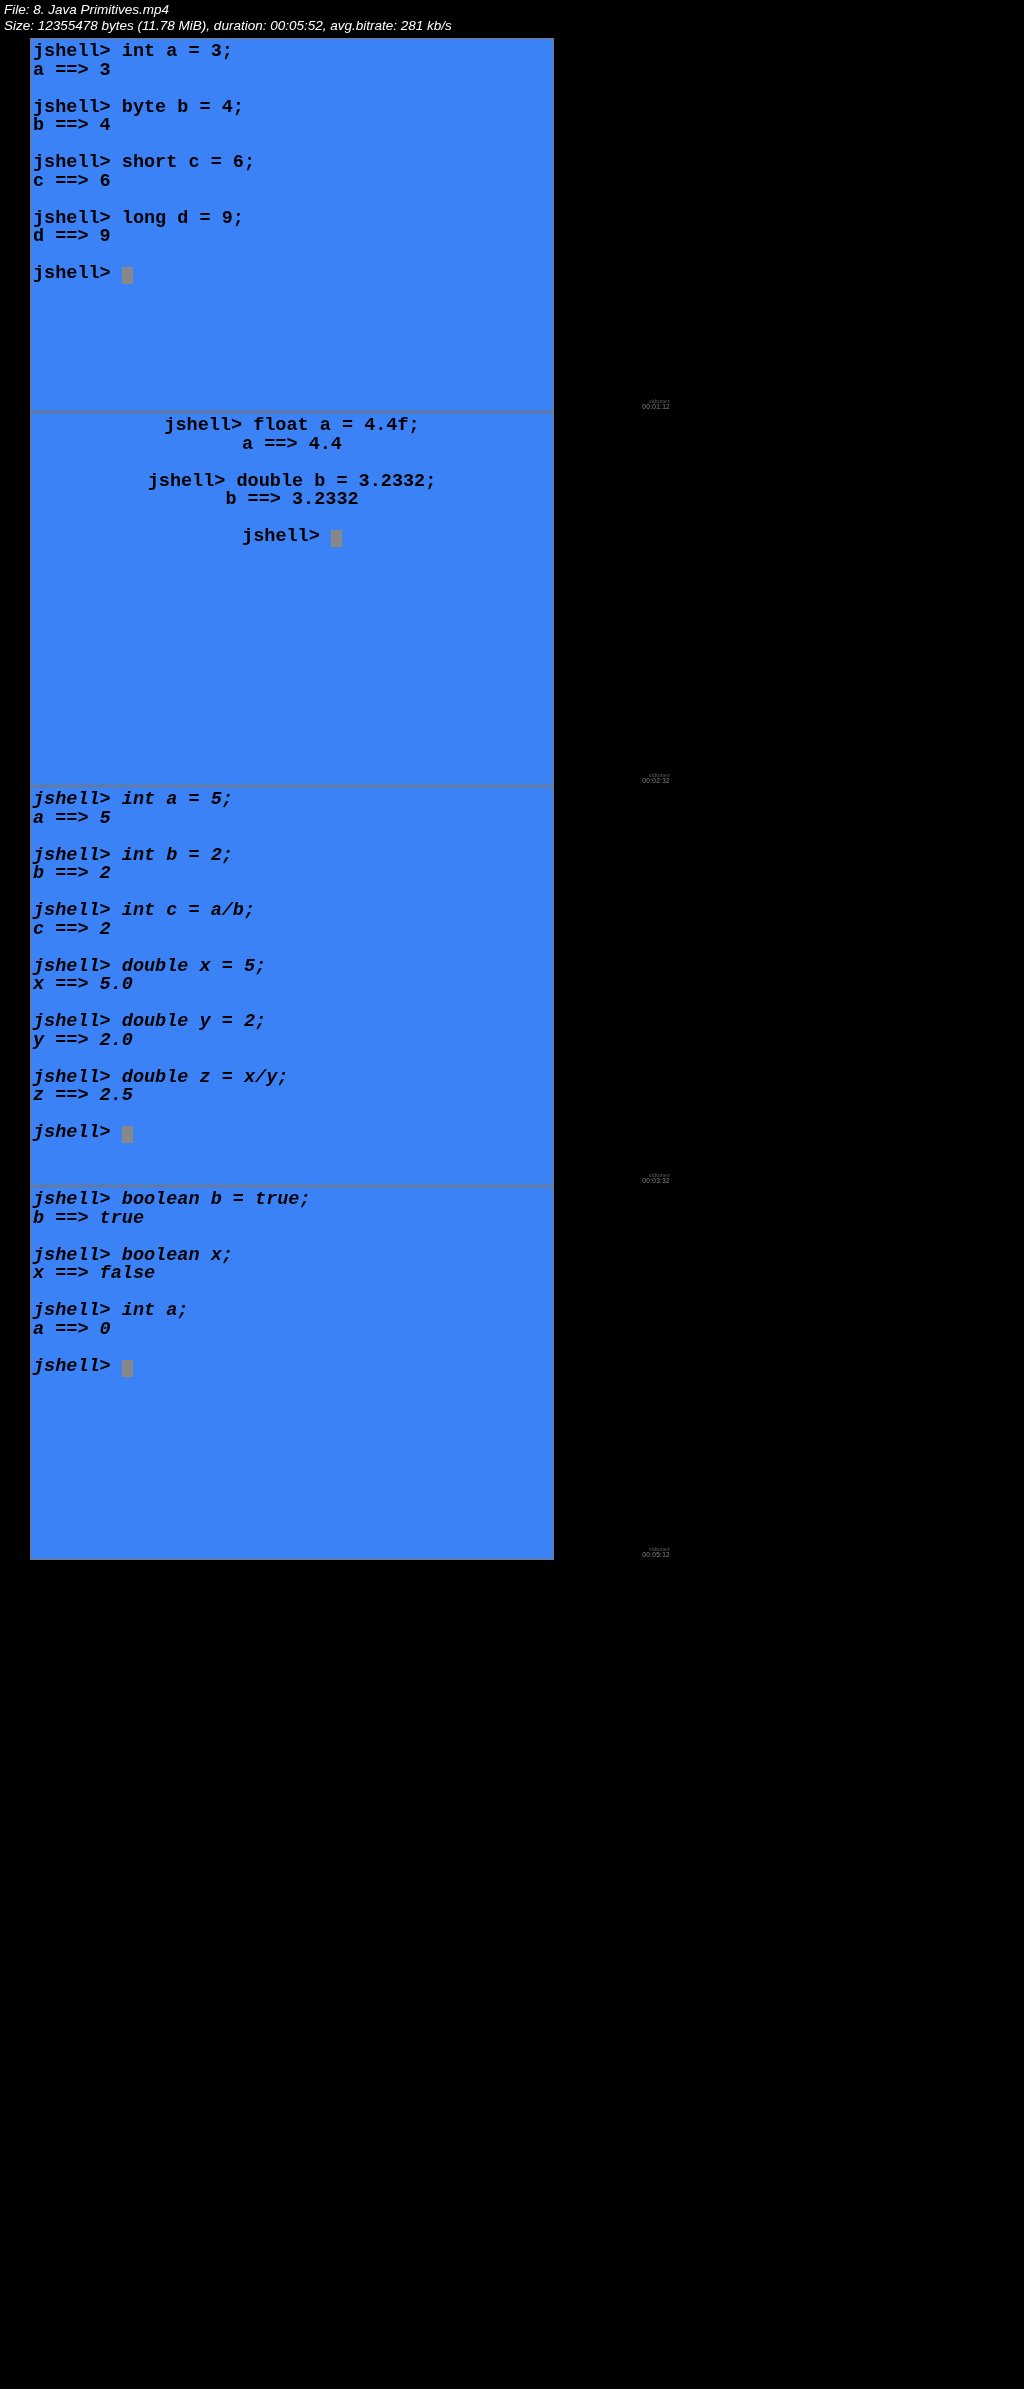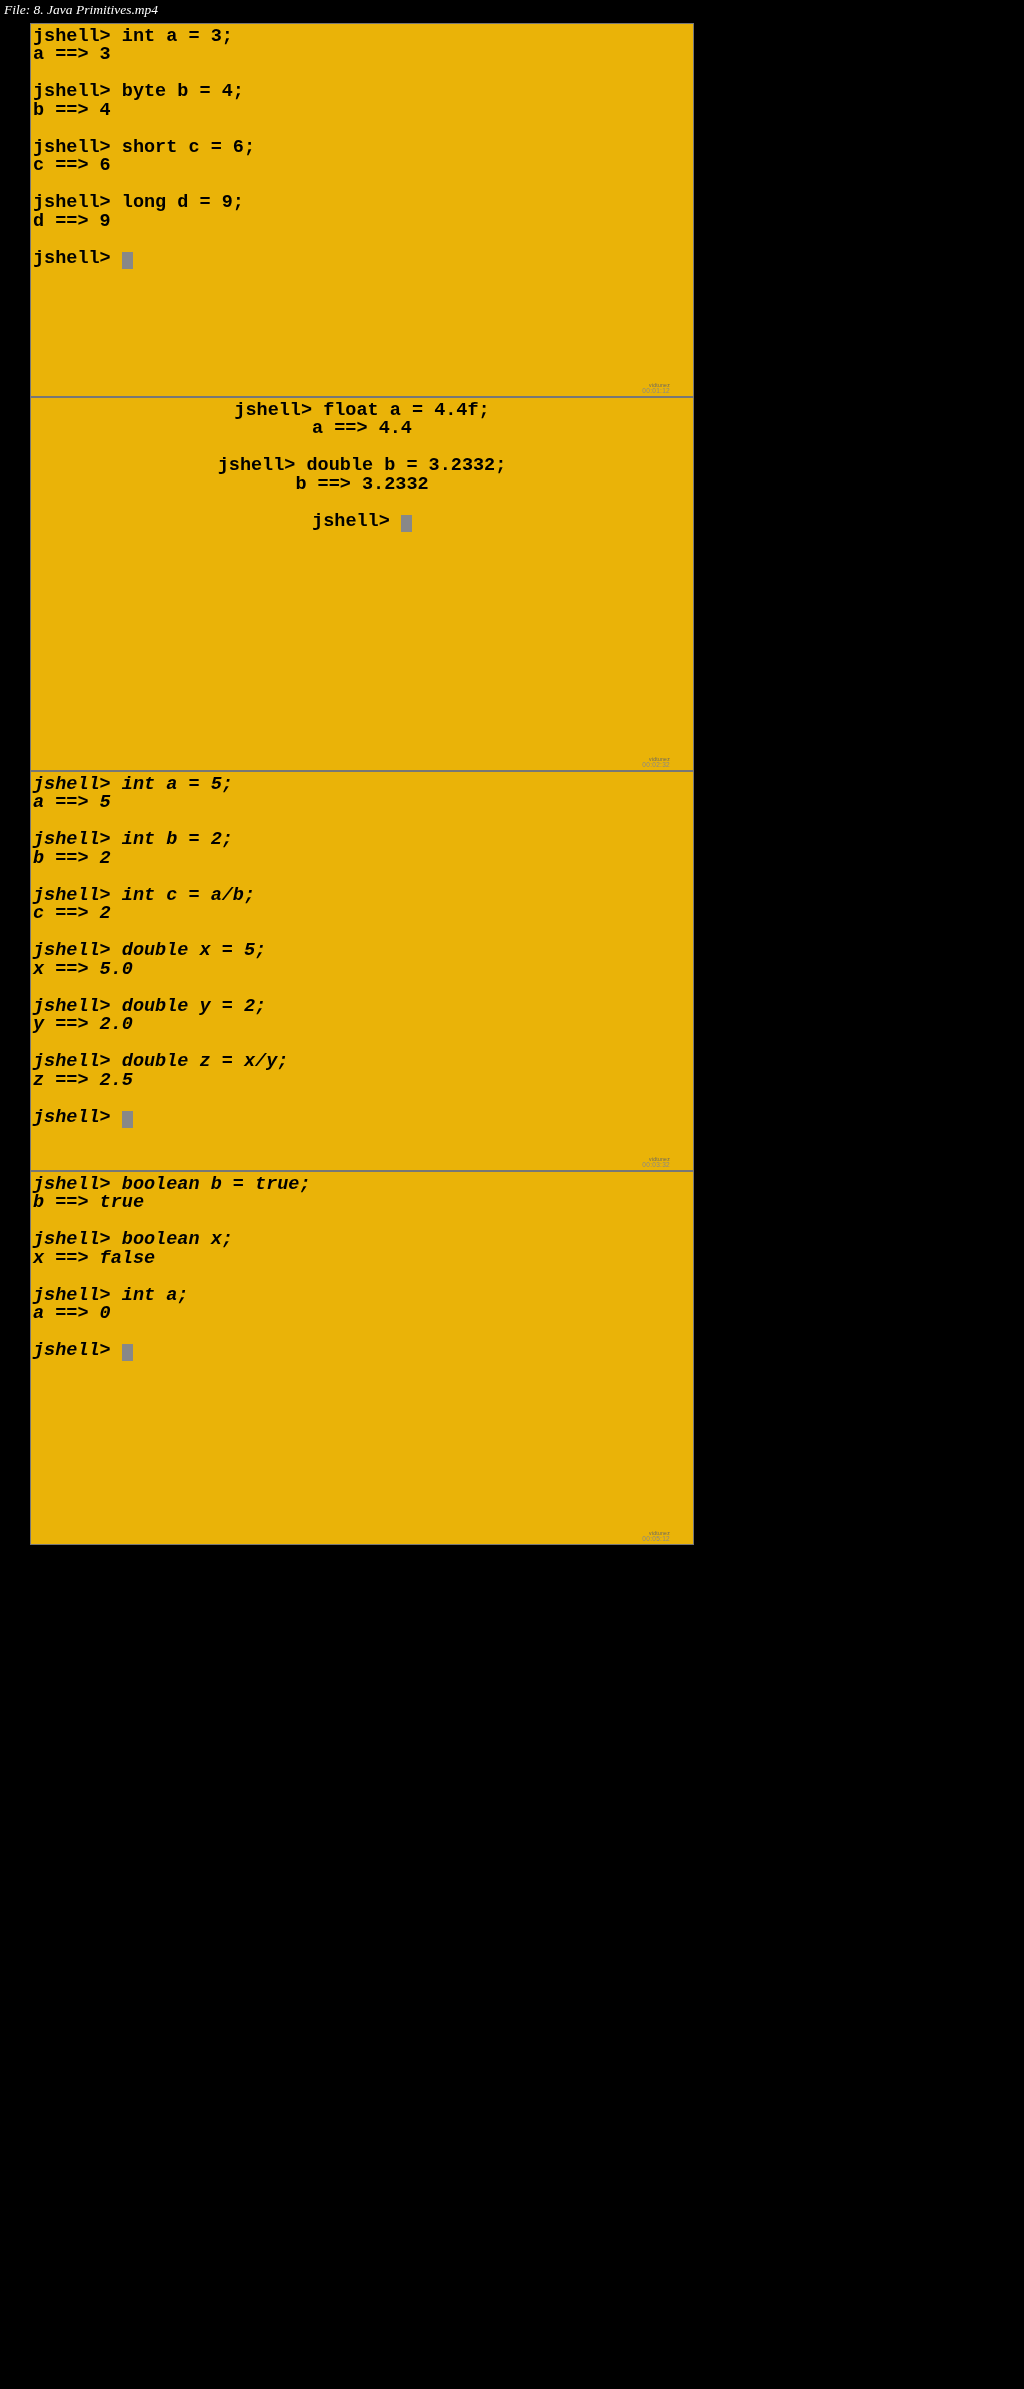--- a/index.html
+++ b/index.html
@@ -7,33 +7,32 @@
     background: #000;
     width: 1024px;
     font-family: "Comic Sans MS", cursive, sans-serif;
     color: #fff;
   }
   .header {
     padding: 2px 4px 1px 4px;
     font-size: 13.5px;
     line-height: 1.15;
     font-style: italic;
-    font-family: Liberation Serif, serif;
   }
   .header p { white-space: pre; }
   .frames {
     padding: 4px 0 0 30px;
   }
   .frame-row {
     position: relative;
     width: 640px;
   }
   .frame {
-    width: 664px;
-    background: #eab308;
+    width: 524px;
+    background: #3b82f6;
     color: #000;
     font-family: "Courier New", Courier, monospace;
     font-size: 18.5px;
     line-height: 1.0;
     font-weight: bold;
     border: 1px solid #777;
     padding: 4px 2px;
     white-space: pre;
     overflow: hidden;
   }
@@ -61,20 +60,21 @@
   .f1 { height: 374px; }
   .f2 { height: 374px; text-align: center; }
   .f3 { height: 400px; font-style: italic; }
   .f4 { height: 374px; font-style: italic; }
 </style>
 </head>
 <body>
 
 <div class="header">
   <p>File: 8. Java Primitives.mp4</p>
+  <p>Size: 12355478 bytes (11.78 MiB), duration: 00:05:52, avg.bitrate: 281 kb/s</p>
 </div>
 
 <div class="frames">
 
   <div class="frame-row">
     <div class="frame f1">jshell&gt; int a = 3;
 a ==&gt; 3
 
 jshell&gt; byte b = 4;
 b ==&gt; 4

